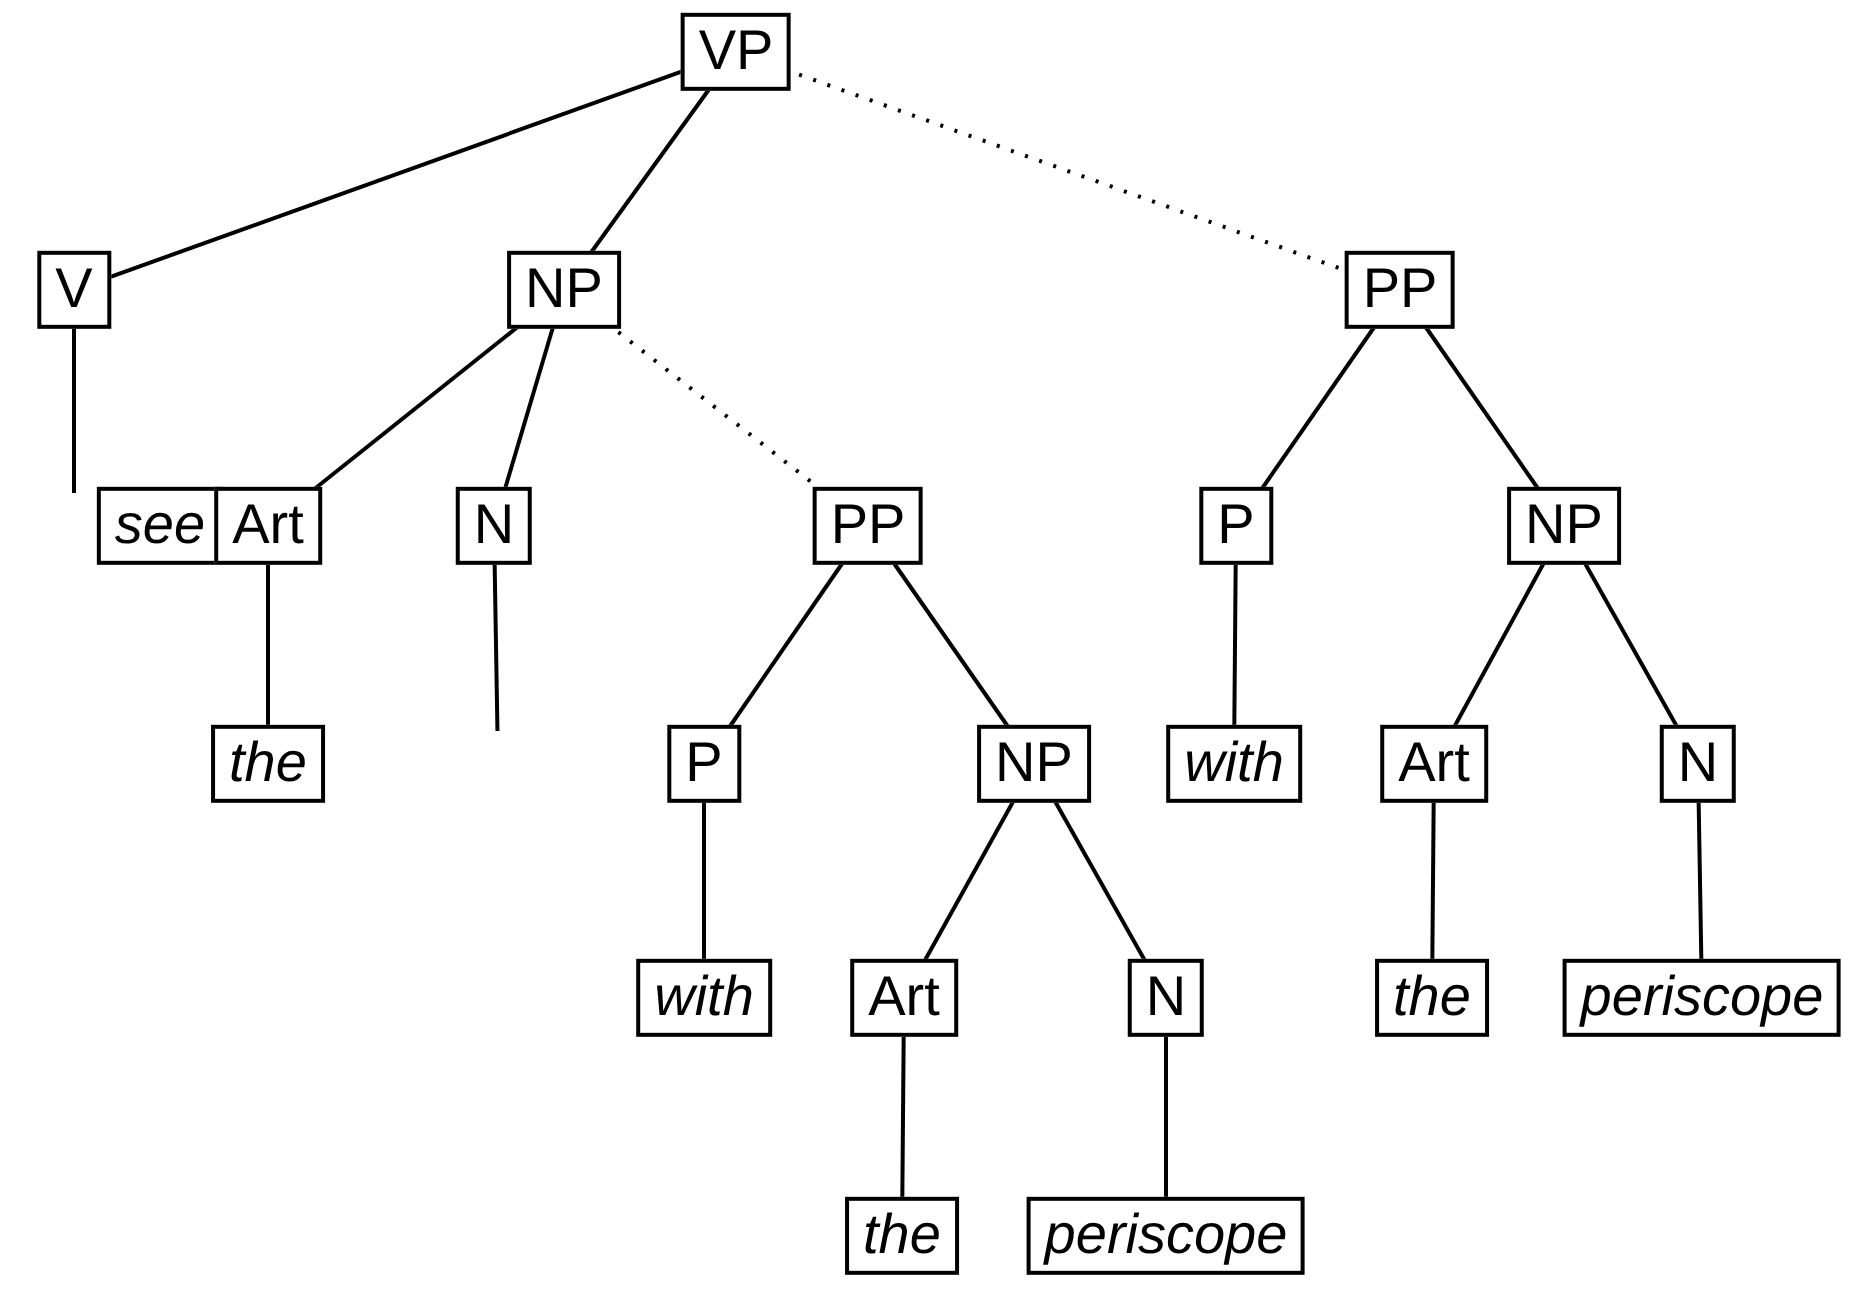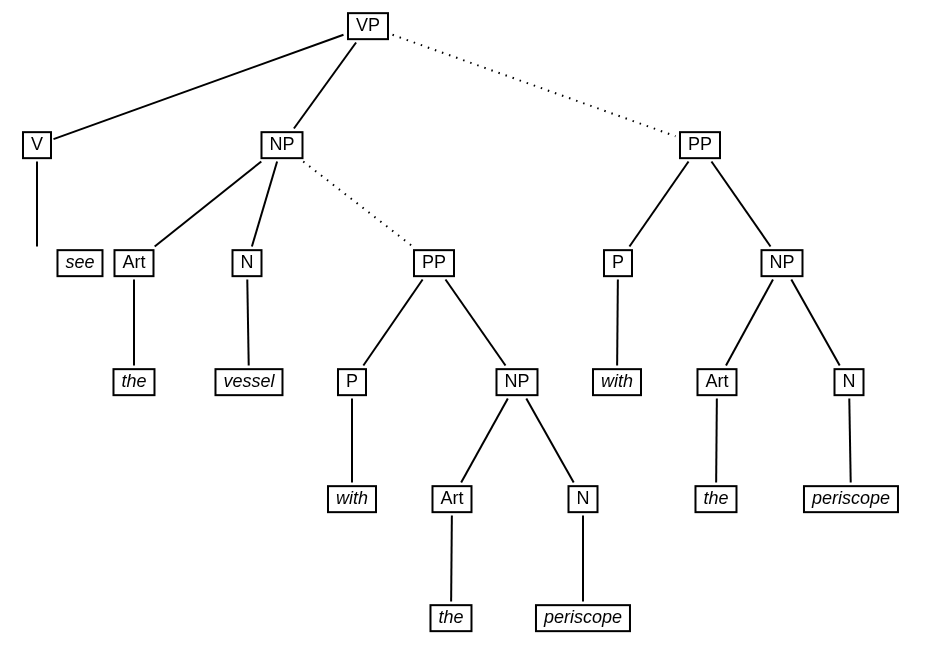--- a/index.html
+++ b/index.html
@@ -29,21 +29,21 @@
     width: 100%;
     height: 100%;
   }
   .node {
     position: absolute;
     transform: translate(-50%, -50%);
     border: 2px solid #000000;
     background: #ffffff;
     color: #000000;
     padding: 1px 7px 2px 7px;
-    font-size: 18px;
+    font-size: 28px;
     line-height: 1.15;
     white-space: nowrap;
     text-align: center;
   }
   .node.terminal {
     font-style: italic;
   }
   line.solid {
     stroke: #000000;
     stroke-width: 2;
@@ -88,21 +88,20 @@
       <div class="node" style="left: 37px; top: 145px;">V</div>
       <div class="node" style="left: 282px; top: 145px;">NP</div>
       <div class="node" style="left: 700px; top: 145px;">PP</div>
       <div class="node terminal" style="left: 37px; top: 263px; margin-left: 43px;">see</div>
       <div class="node" style="left: 134px; top: 263px;">Art</div>
       <div class="node" style="left: 247px; top: 263px;">N</div>
       <div class="node" style="left: 434px; top: 263px;">PP</div>
       <div class="node" style="left: 618px; top: 263px;">P</div>
       <div class="node" style="left: 782px; top: 263px;">NP</div>
       <div class="node terminal" style="left: 134px; top: 382px;">the</div>
-      <div class="node terminal" style="left: 249px; top: 382px;">vessel</div>
       <div class="node" style="left: 352px; top: 382px;">P</div>
       <div class="node" style="left: 517px; top: 382px;">NP</div>
       <div class="node terminal" style="left: 617px; top: 382px;">with</div>
       <div class="node" style="left: 717px; top: 382px;">Art</div>
       <div class="node" style="left: 849px; top: 382px;">N</div>
       <div class="node terminal" style="left: 352px; top: 499px;">with</div>
       <div class="node" style="left: 452px; top: 499px;">Art</div>
       <div class="node" style="left: 583px; top: 499px;">N</div>
       <div class="node terminal" style="left: 716px; top: 499px;">the</div>
       <div class="node terminal" style="left: 851px; top: 499px;">periscope</div>

